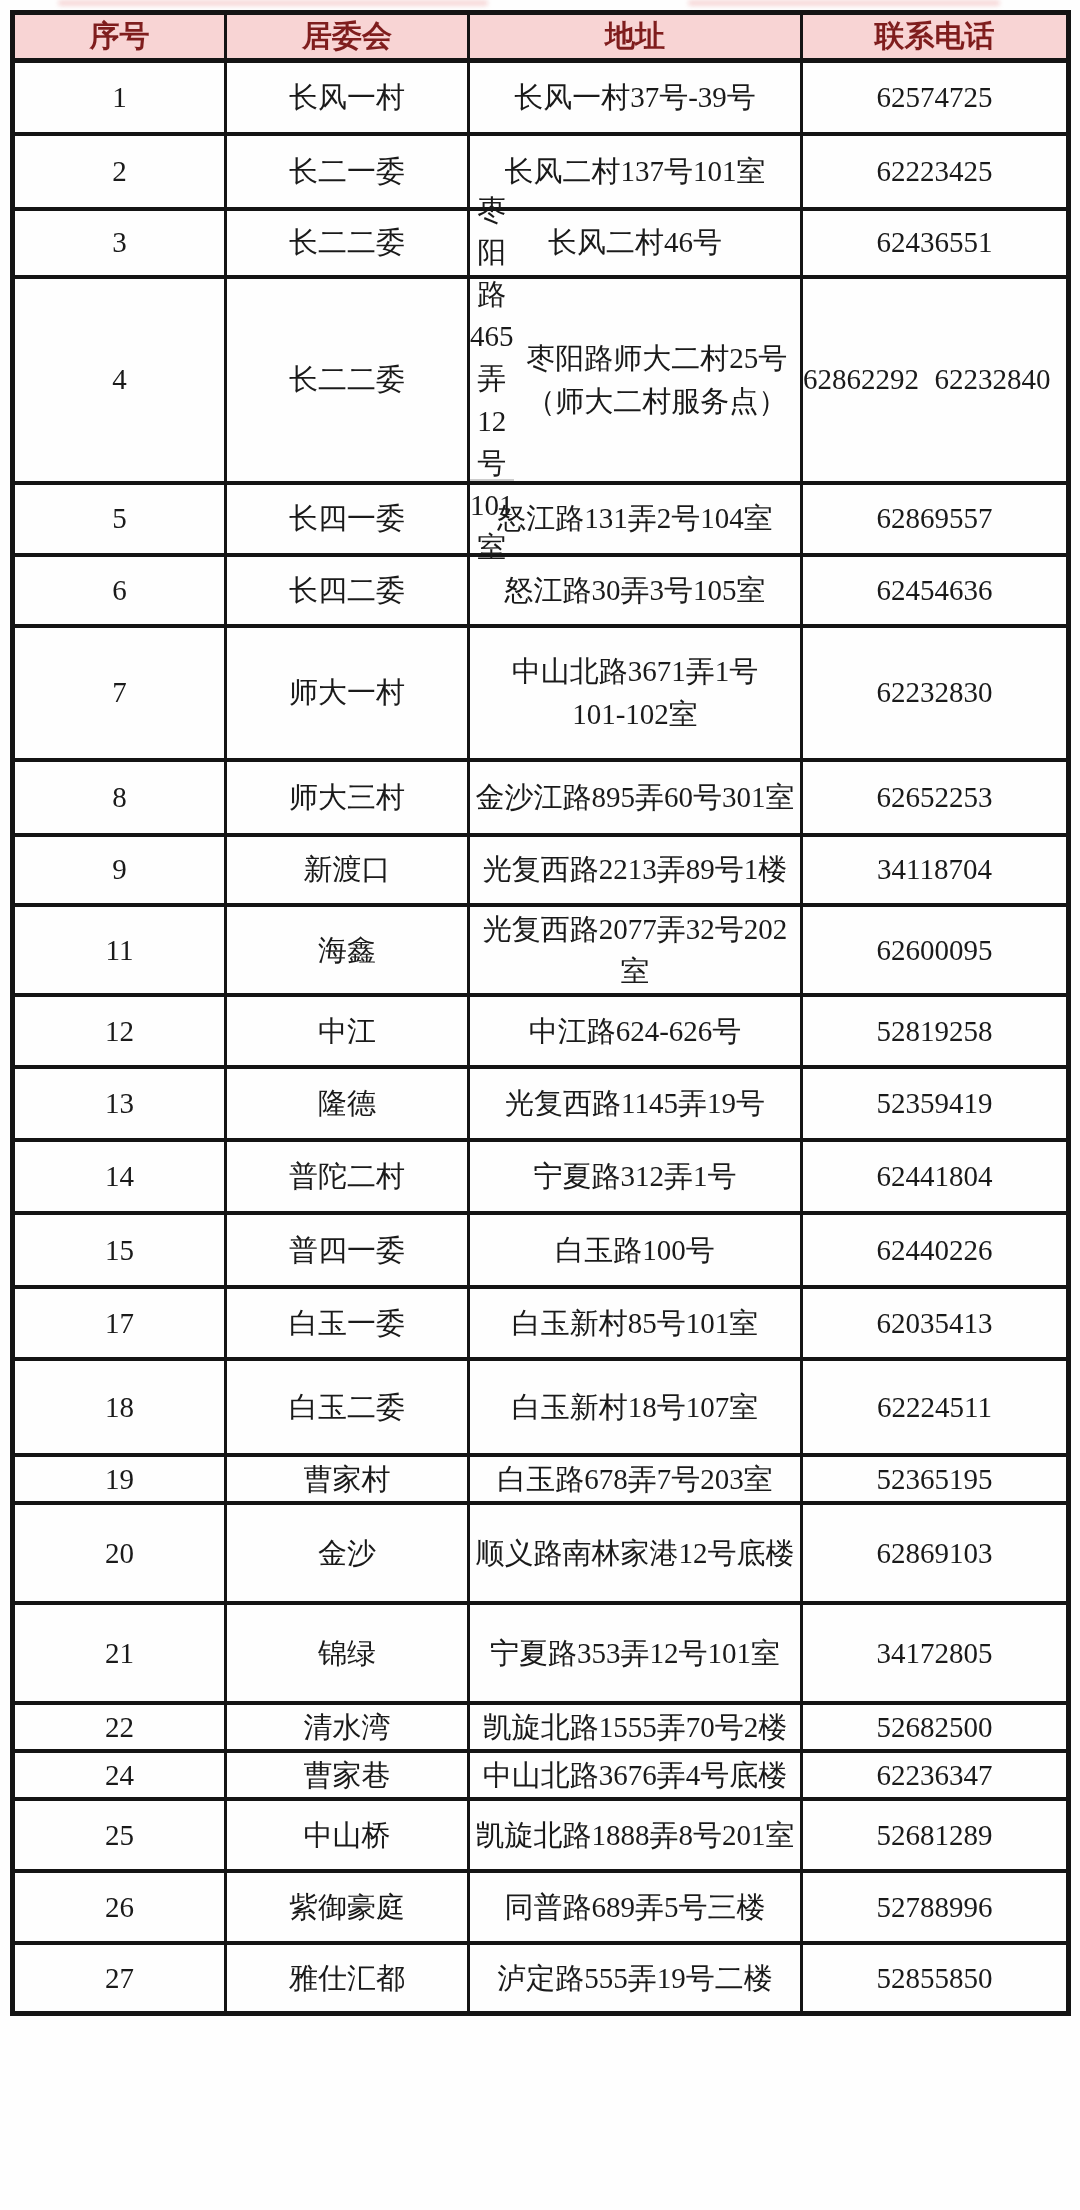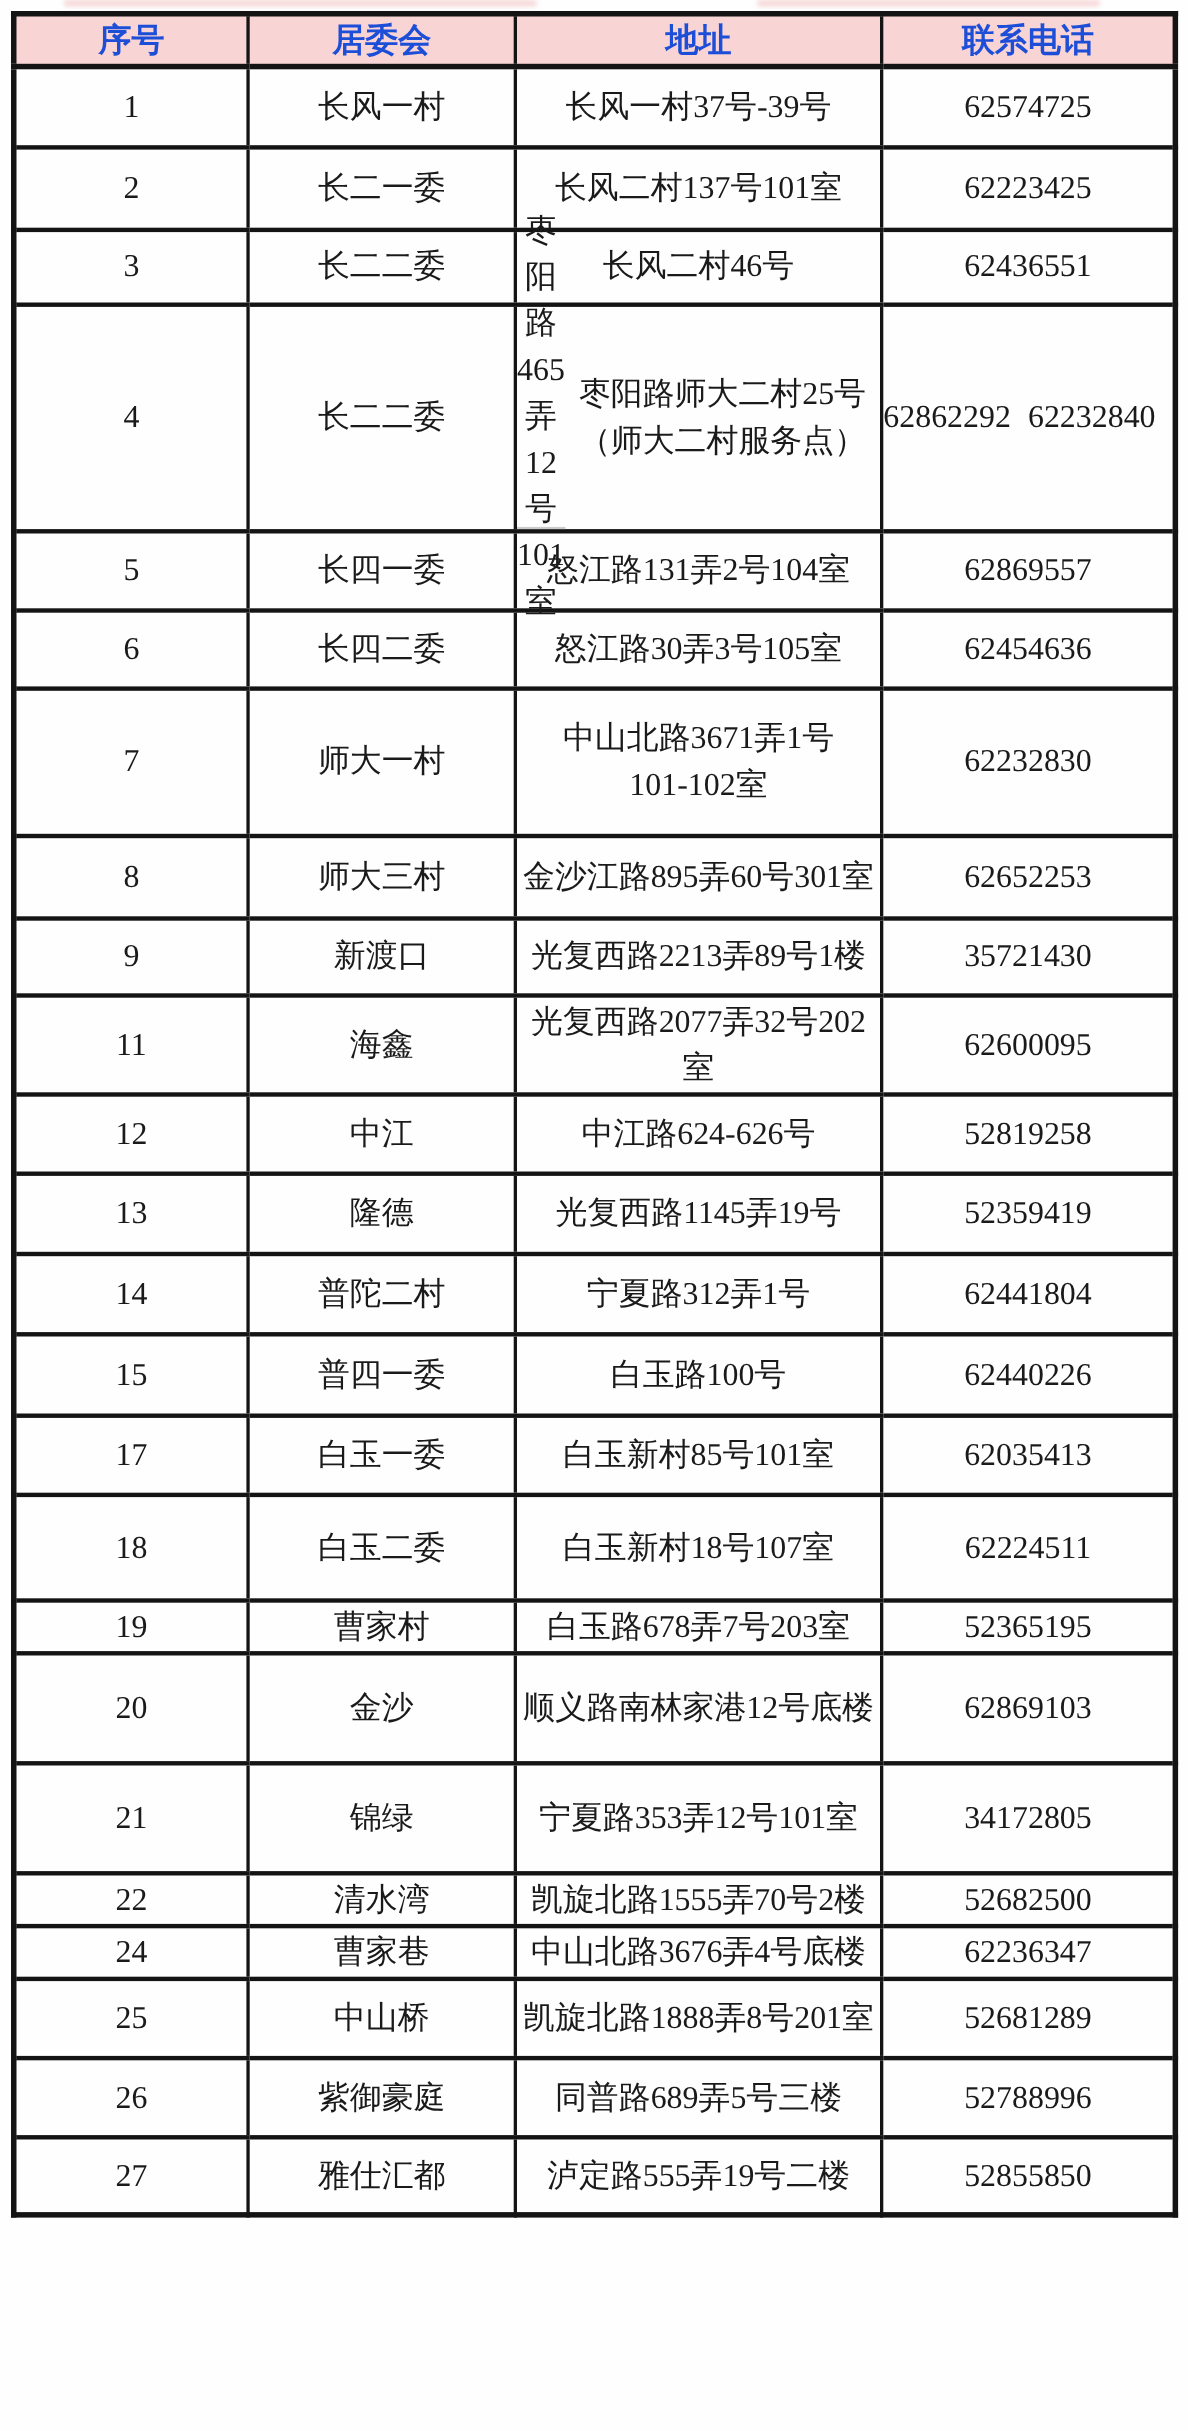--- a/index.html
+++ b/index.html
@@ -16,21 +16,21 @@
     border:5px solid #141414;
   }
   col.w-seq{width:213px;}
   col.w-name{width:243px;}
   col.w-addr{width:333px;}
   col.w-phone{width:267px;}
 
   th{
     background:#f8d4d4;
     font-family:"Liberation Sans","DejaVu Sans",sans-serif;
-    font-weight:bold;font-size:30px;color:#1d4ed8;
+    font-weight:bold;font-size:30px;color:#7f1d1d;
     height:38px;text-align:center;
     border:3px solid #141414;border-bottom-width:5px;
   }
   td{
     border:3px solid #141414;border-top-width:4px;border-bottom-width:4px;
     text-align:center;vertical-align:middle;
     font-size:29px;line-height:1.45;
     background:#fefefe;
   }
   td.split{padding:0;vertical-align:top;}
@@ -141,21 +141,21 @@
             <div class="address-line">金沙江路895弄60号301室</div>
           </td>
           <td>62652253</td>
         </tr>
         <tr style="height: 70px;">
           <td>9</td>
           <td>新渡口</td>
           <td>
             <div class="address-line">光复西路2213弄89号1楼</div>
           </td>
-          <td>35721430</td>
+          <td>34118704</td>
         </tr>
         <tr style="height: 75px;">
           <td>11</td>
           <td>海鑫</td>
           <td>
             <div class="address-line">光复西路2077弄32号202室</div>
           </td>
           <td>62600095</td>
         </tr>
         <tr style="height: 72px;">

